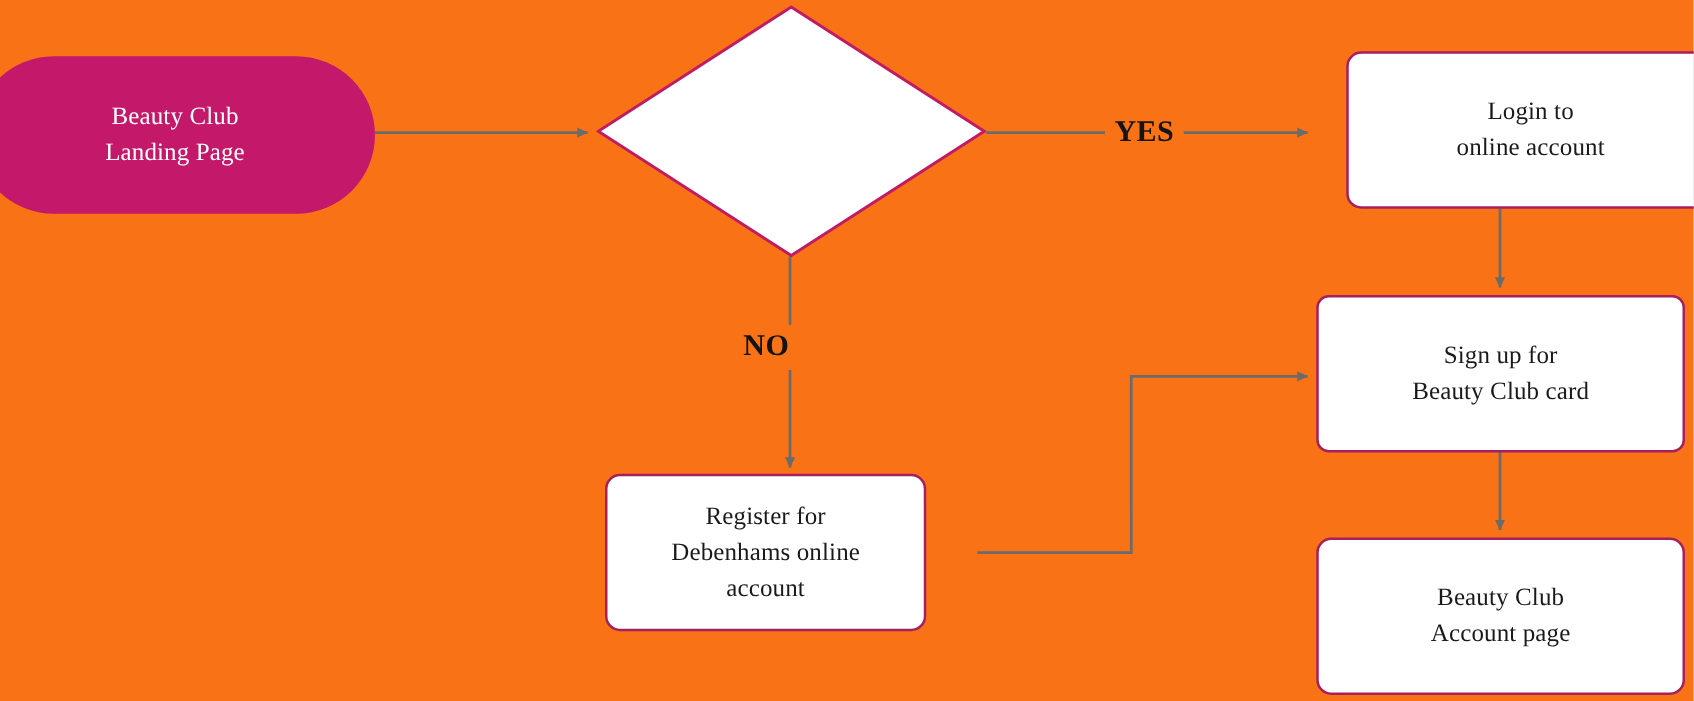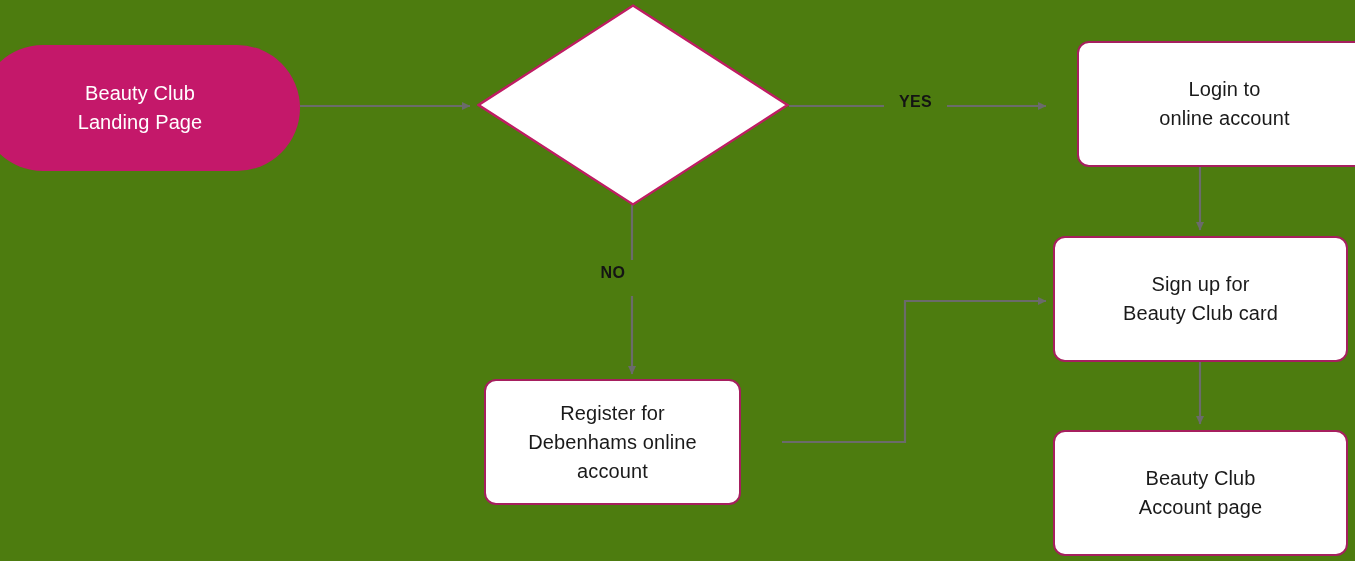--- a/index.html
+++ b/index.html
@@ -11,21 +11,22 @@
   body {
     width: 1355px;
     height: 561px;
     font-family: "Liberation Sans", sans-serif;
     overflow: hidden;
   }
   #canvas {
     position: relative;
     width: 1355px;
     height: 561px;
-    background: #4d7c0f;
+    background: #f97316;
+    font-family: Liberation Serif, serif;
   }
   #edges {
     position: absolute;
     left: 0;
     top: 0;
     width: 1355px;
     height: 561px;
     pointer-events: none;
   }
 
@@ -77,21 +78,21 @@
   }
   .node.diamond .label {
     position: relative;
     z-index: 2;
     color: #1a1a1a;
   }
 
   
   .edge-label {
     position: absolute;
-    font-size: 16px;
+    font-size: 24px;
     font-weight: bold;
     color: #141414;
     letter-spacing: 0.4px;
     white-space: nowrap;
     text-align: center;
   }
 </style>
 </head>
 <body>
 
@@ -146,21 +147,21 @@
     <span class="label">Login to
 online account</span>
   </div>
 
   <div class="node box" style="left:484px; top:379px; width:257px; height:126px;">
     <span class="label">Register for
 Debenhams online
 account</span>
   </div>
 
-  <div class="node box" style="left:1053px; top:236px; width:295px; height:126px;">
+  <div class="node box" style="left:1053px; top:236px; width:295px; height:126px;border-radius:10px;">
     <span class="label">Sign up for
 Beauty Club card</span>
   </div>
 
   <div class="node box" style="left:1053px; top:430px; width:295px; height:126px;">
     <span class="label">Beauty Club
 Account page</span>
   </div>
 
   <div class="edge-label" style="left:884px; top:93px; width:63px;">YES</div>

